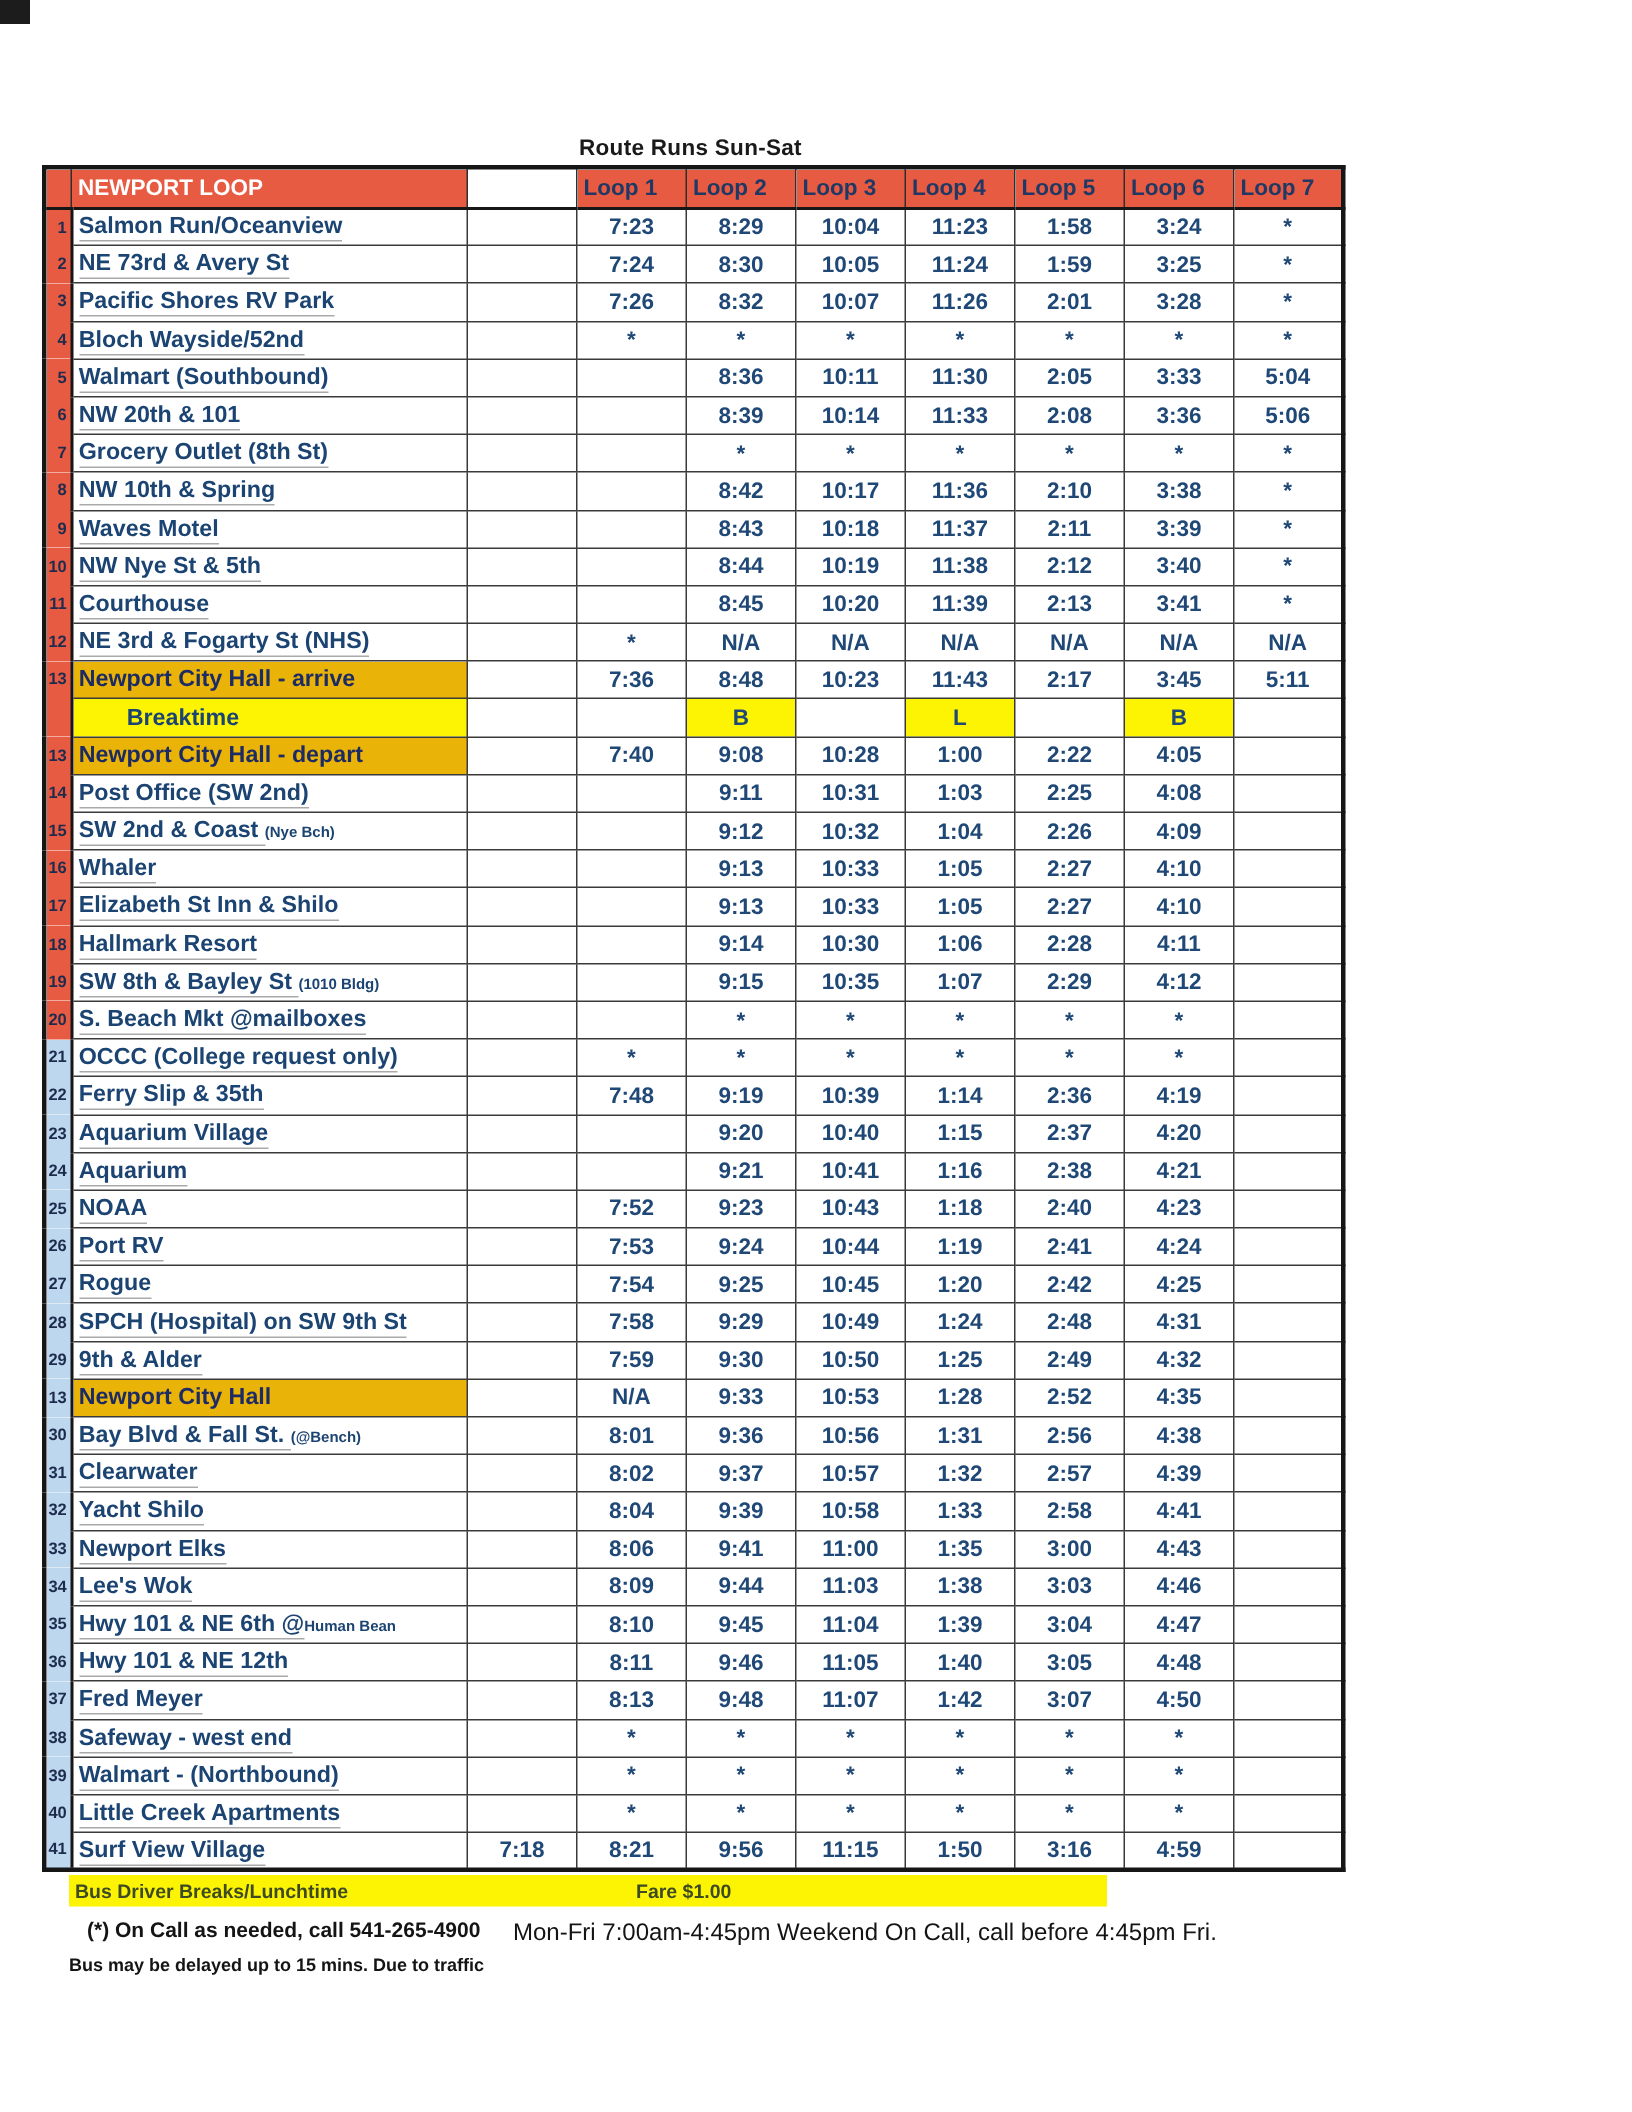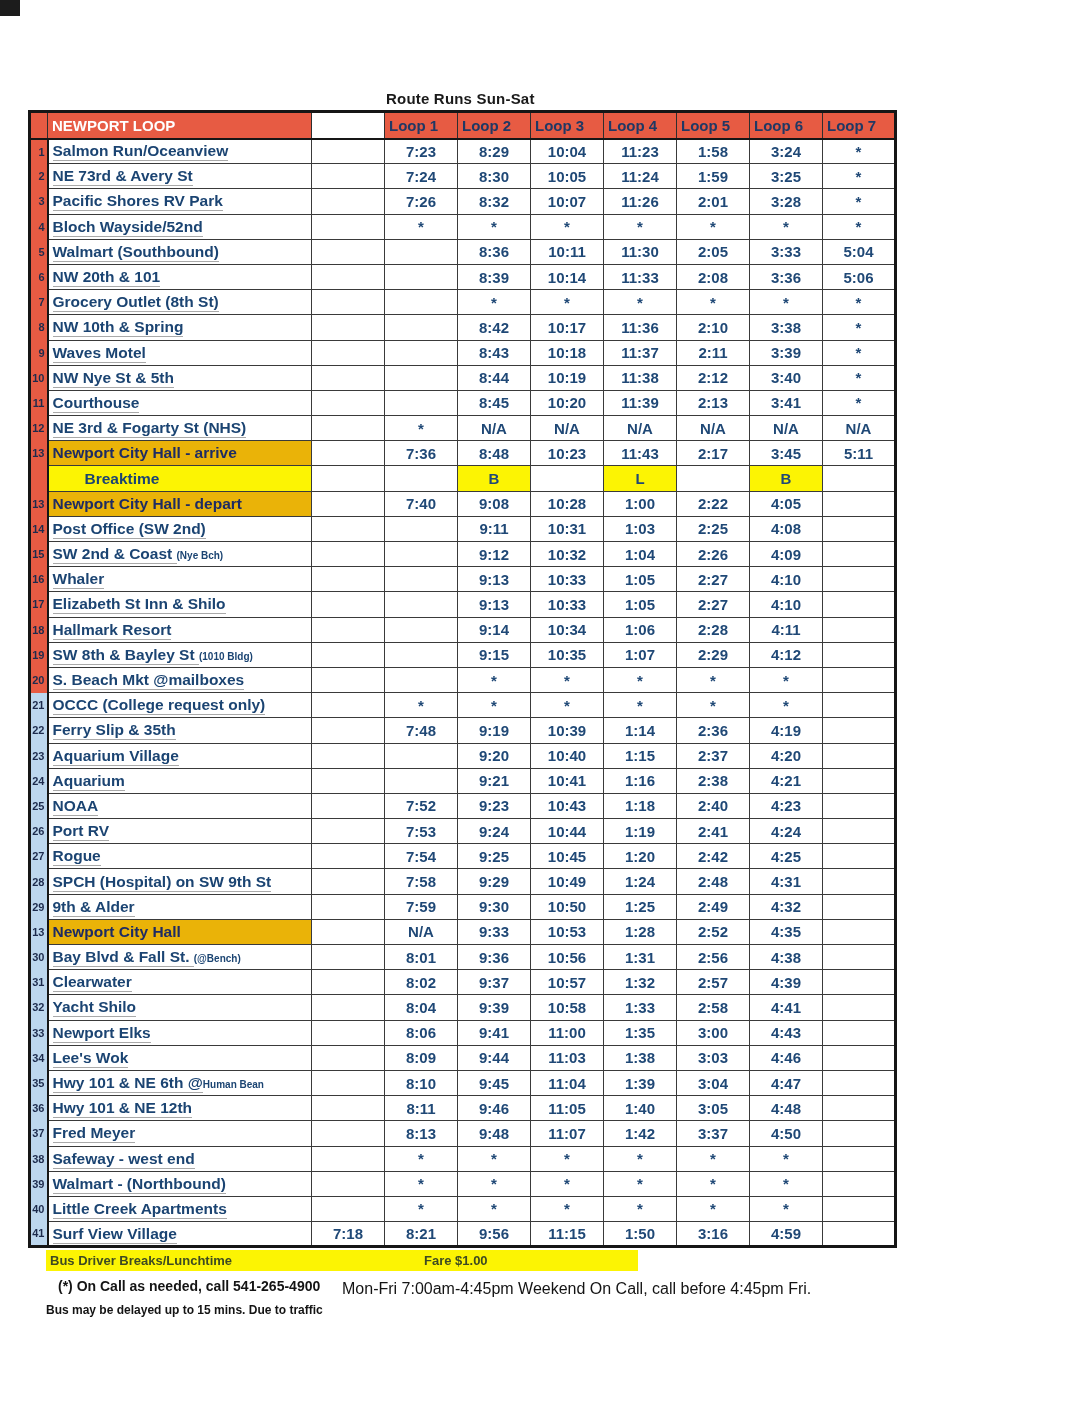--- a/index.html
+++ b/index.html
@@ -30,21 +30,21 @@
 
   td.name{border:1.5px solid #3a3a3a;background:#ffffff;color:#1b4472;font-size:15.5px;font-weight:bold;text-align:left;padding:0 0 0 4px;}
   td.name .u{border-bottom:1.5px solid #a9a9a9;padding-bottom:1px;}
   td.name .small{font-size:10px;font-weight:bold;}
   td.name.cityhall{background:#eab308;color:#1d2b64;}
   td.name.breaktime{background:#FCF403;padding-left:36px;}
 
   td.time{border:1.5px solid #3a3a3a;background:#ffffff;color:#1F4876;font-size:15px;font-weight:bold;text-align:center;padding:0;}
   td.time.ycell{background:#FCF403;}
 
-  .breaks-banner{position:absolute;left:46px;top:1250px;width:592px;height:21px;background:#FCF403;}
+  .breaks-banner{position:absolute;left:46px;top:1250px;width:692px;height:21px;background:#FCF403;}
   .breaks-banner .lbl{position:absolute;left:4px;top:3px;font-size:13px;font-weight:bold;color:#3d4a22;}
   .breaks-banner .fare{position:absolute;left:378px;top:3px;font-size:13px;font-weight:bold;color:#3d4a22;}
 
   .oncall-note{position:absolute;left:46px;top:1278px;height:18px;}
   .oncall-note .b{position:absolute;left:0;top:0;font-size:14px;font-weight:bold;color:#141414;white-space:nowrap;margin-left:12px;}
   .oncall-note .h{position:absolute;left:296px;top:2px;font-size:16px;color:#141414;white-space:nowrap;}
 
   .delay-note{position:absolute;left:46px;top:1303px;font-size:12px;font-weight:bold;color:#141414;white-space:nowrap;}
 </style>
 </head>
@@ -309,21 +309,21 @@
         <td class="time">2:27</td>
         <td class="time">4:10</td>
         <td class="time"></td>
       </tr>
       <tr class="row">
         <td class="strip zone-red">18</td>
         <td class="name"><span class="u">Hallmark Resort</span></td>
         <td class="time"></td>
         <td class="time"></td>
         <td class="time">9:14</td>
-        <td class="time">10:34</td>
+        <td class="time">10:30</td>
         <td class="time">1:06</td>
         <td class="time">2:28</td>
         <td class="time">4:11</td>
         <td class="time"></td>
       </tr>
       <tr class="row">
         <td class="strip zone-red">19</td>
         <td class="name"><span class="u">SW 8th &amp; Bayley St </span><span class="small">(1010 Bldg)</span></td>
         <td class="time"></td>
         <td class="time"></td>
@@ -551,21 +551,21 @@
         <td class="time"></td>
       </tr>
       <tr class="row">
         <td class="strip zone-blue">37</td>
         <td class="name"><span class="u">Fred Meyer</span></td>
         <td class="time"></td>
         <td class="time">8:13</td>
         <td class="time">9:48</td>
         <td class="time">11:07</td>
         <td class="time">1:42</td>
-        <td class="time">3:37</td>
+        <td class="time">3:07</td>
         <td class="time">4:50</td>
         <td class="time"></td>
       </tr>
       <tr class="row">
         <td class="strip zone-blue">38</td>
         <td class="name"><span class="u">Safeway - west end</span></td>
         <td class="time"></td>
         <td class="time">*</td>
         <td class="time">*</td>
         <td class="time">*</td>

